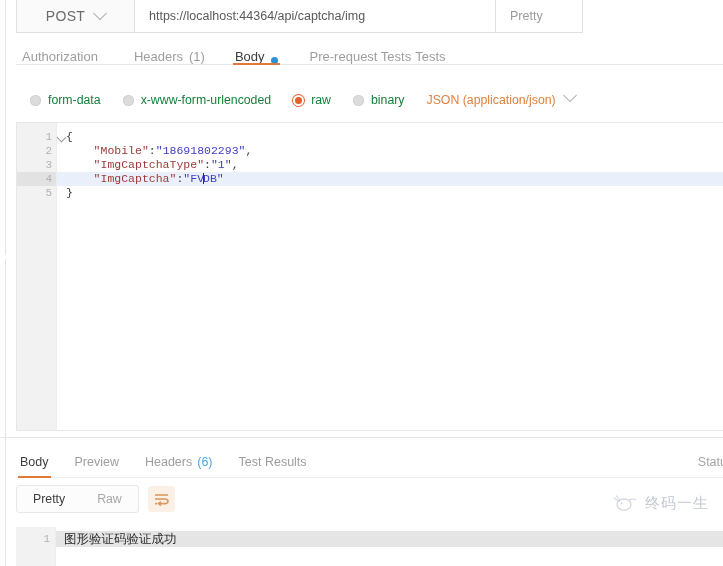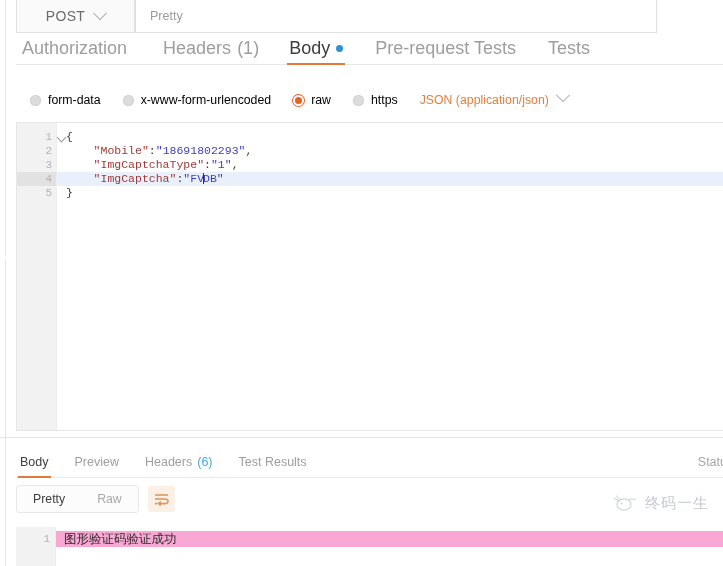--- a/index.html
+++ b/index.html
@@ -33,21 +33,21 @@
     top: 255px;
     width: 7px;
     height: 4px;
     background: #ffffff;
   }
 
   
   .urlbar {
     position: absolute;
     left: 16px; top: 0;
-    width: 641px; height: 33px;
+    width: 567px; height: 33px;
     border: 1px solid #e0e0e0;
     border-top: none;
     box-sizing: border-box;
     background: #ffffff;
     display: flex;
     align-items: stretch;
   }
   .method-box {
     width: 117px;
     background: #fafafa;
@@ -102,24 +102,24 @@
     width: 707px; height: 32px;
     border-bottom: 1px solid #e8e8e8;
     display: flex;
     align-items: flex-end;
     box-sizing: border-box;
   }
   .req-tab {
     position: relative;
     height: 100%;
     display: flex;
-    align-items: center;
+    align-items: flex-end;
     gap: 6px;
     padding: 0 2px;
-    font-size: 18px;
+    font-size: 13px;
     color: #9e9e9e;
     cursor: pointer;
     white-space: nowrap;
   }
   .req-tab.active { color: #3d3d3d; }
   .req-tab.active::after {
     content: "";
     position: absolute;
     left: 0; right: 0; bottom: -1px;
     height: 2px;
@@ -154,21 +154,21 @@
     width: 11px; height: 11px;
     border-radius: 50%;
     background: #dcdcdc;
     box-shadow: inset 0 0 0 1px #d2d2d2;
     flex: none;
   }
   .radio.on {
     background: #e2622a;
     box-shadow: inset 0 0 0 2px #ffffff, 0 0 0 1px #e2622a;
   }
-  .radio-label { font-size: 12.3px; color: #000000; }
+  .radio-label { font-size: 12.3px; color: #15803d; }
   .ctype-select {
     display: flex;
     align-items: flex-start;
     gap: 9px;
     cursor: pointer;
     color: #e0803f;
     font-size: 12.3px;
     white-space: nowrap;
   }
   .ctype-chev {
@@ -375,21 +375,21 @@
   .res-content {
     flex: 1;
     padding-top: 4px;
   }
   .res-line {
     height: 16px;
     line-height: 16px;
     padding-left: 8px;
     font-size: 12.5px;
     color: #2b2b2b;
-    background: #f9a8d4;
+    background: #e5e5e5;
     white-space: pre;
   }
 
   
   .watermark {
     position: absolute;
     right: 14px;
     top: 492px;
     display: flex;
     align-items: center;
@@ -409,60 +409,61 @@
 <body>
 
 <div class="left-rail"></div>
 <div class="left-rail-break"></div>
 
 <div class="urlbar">
   <div class="method-box">
     <span class="method-label">POST</span>
     <span class="chev"></span>
   </div>
+  <div class="url-input">https://localhost:44364/api/captcha/img</div>
   <div class="params-box">Pretty</div>
 </div>
 
 <div class="req-tabs" id="req-tabs">
     <div class="req-tab" style="margin-left: 4px;">
       <span>Authorization</span>
     </div>
     <div class="req-tab" style="margin-left: 32px;">
       <span>Headers</span>
       <span class="tab-count">(1)</span>
     </div>
     <div class="req-tab active" style="margin-left: 26px;">
       <span>Body</span>
       <span class="blue-dot"></span>
     </div>
     <div class="req-tab" style="margin-left: 28px;">
       <span>Pre-request Tests</span>
     </div>
-    <div class="req-tab" style="margin-left: 28px;">
+    <div class="req-tab" style="">
       <span>Tests</span>
     </div>
   </div>
 
 <div class="body-types">
   <div id="radio-group" style="display:flex;align-items:center;">
       <div class="radio-item" style="margin-left: 14px;">
         <span class="radio"></span>
         <span class="radio-label">form-data</span>
       </div>
       <div class="radio-item">
         <span class="radio"></span>
         <span class="radio-label">x-www-form-urlencoded</span>
       </div>
       <div class="radio-item">
         <span class="radio on"></span>
         <span class="radio-label">raw</span>
       </div>
       <div class="radio-item">
         <span class="radio"></span>
-        <span class="radio-label">https</span>
+        <span class="radio-label">binary</span>
       </div>
     </div>
   <div class="ctype-select">
     <span>JSON (application/json)</span>
     <span class="ctype-chev"></span>
   </div>
 </div>
 
 <div class="editor">
   <div class="gutter" id="editor-gutter">

